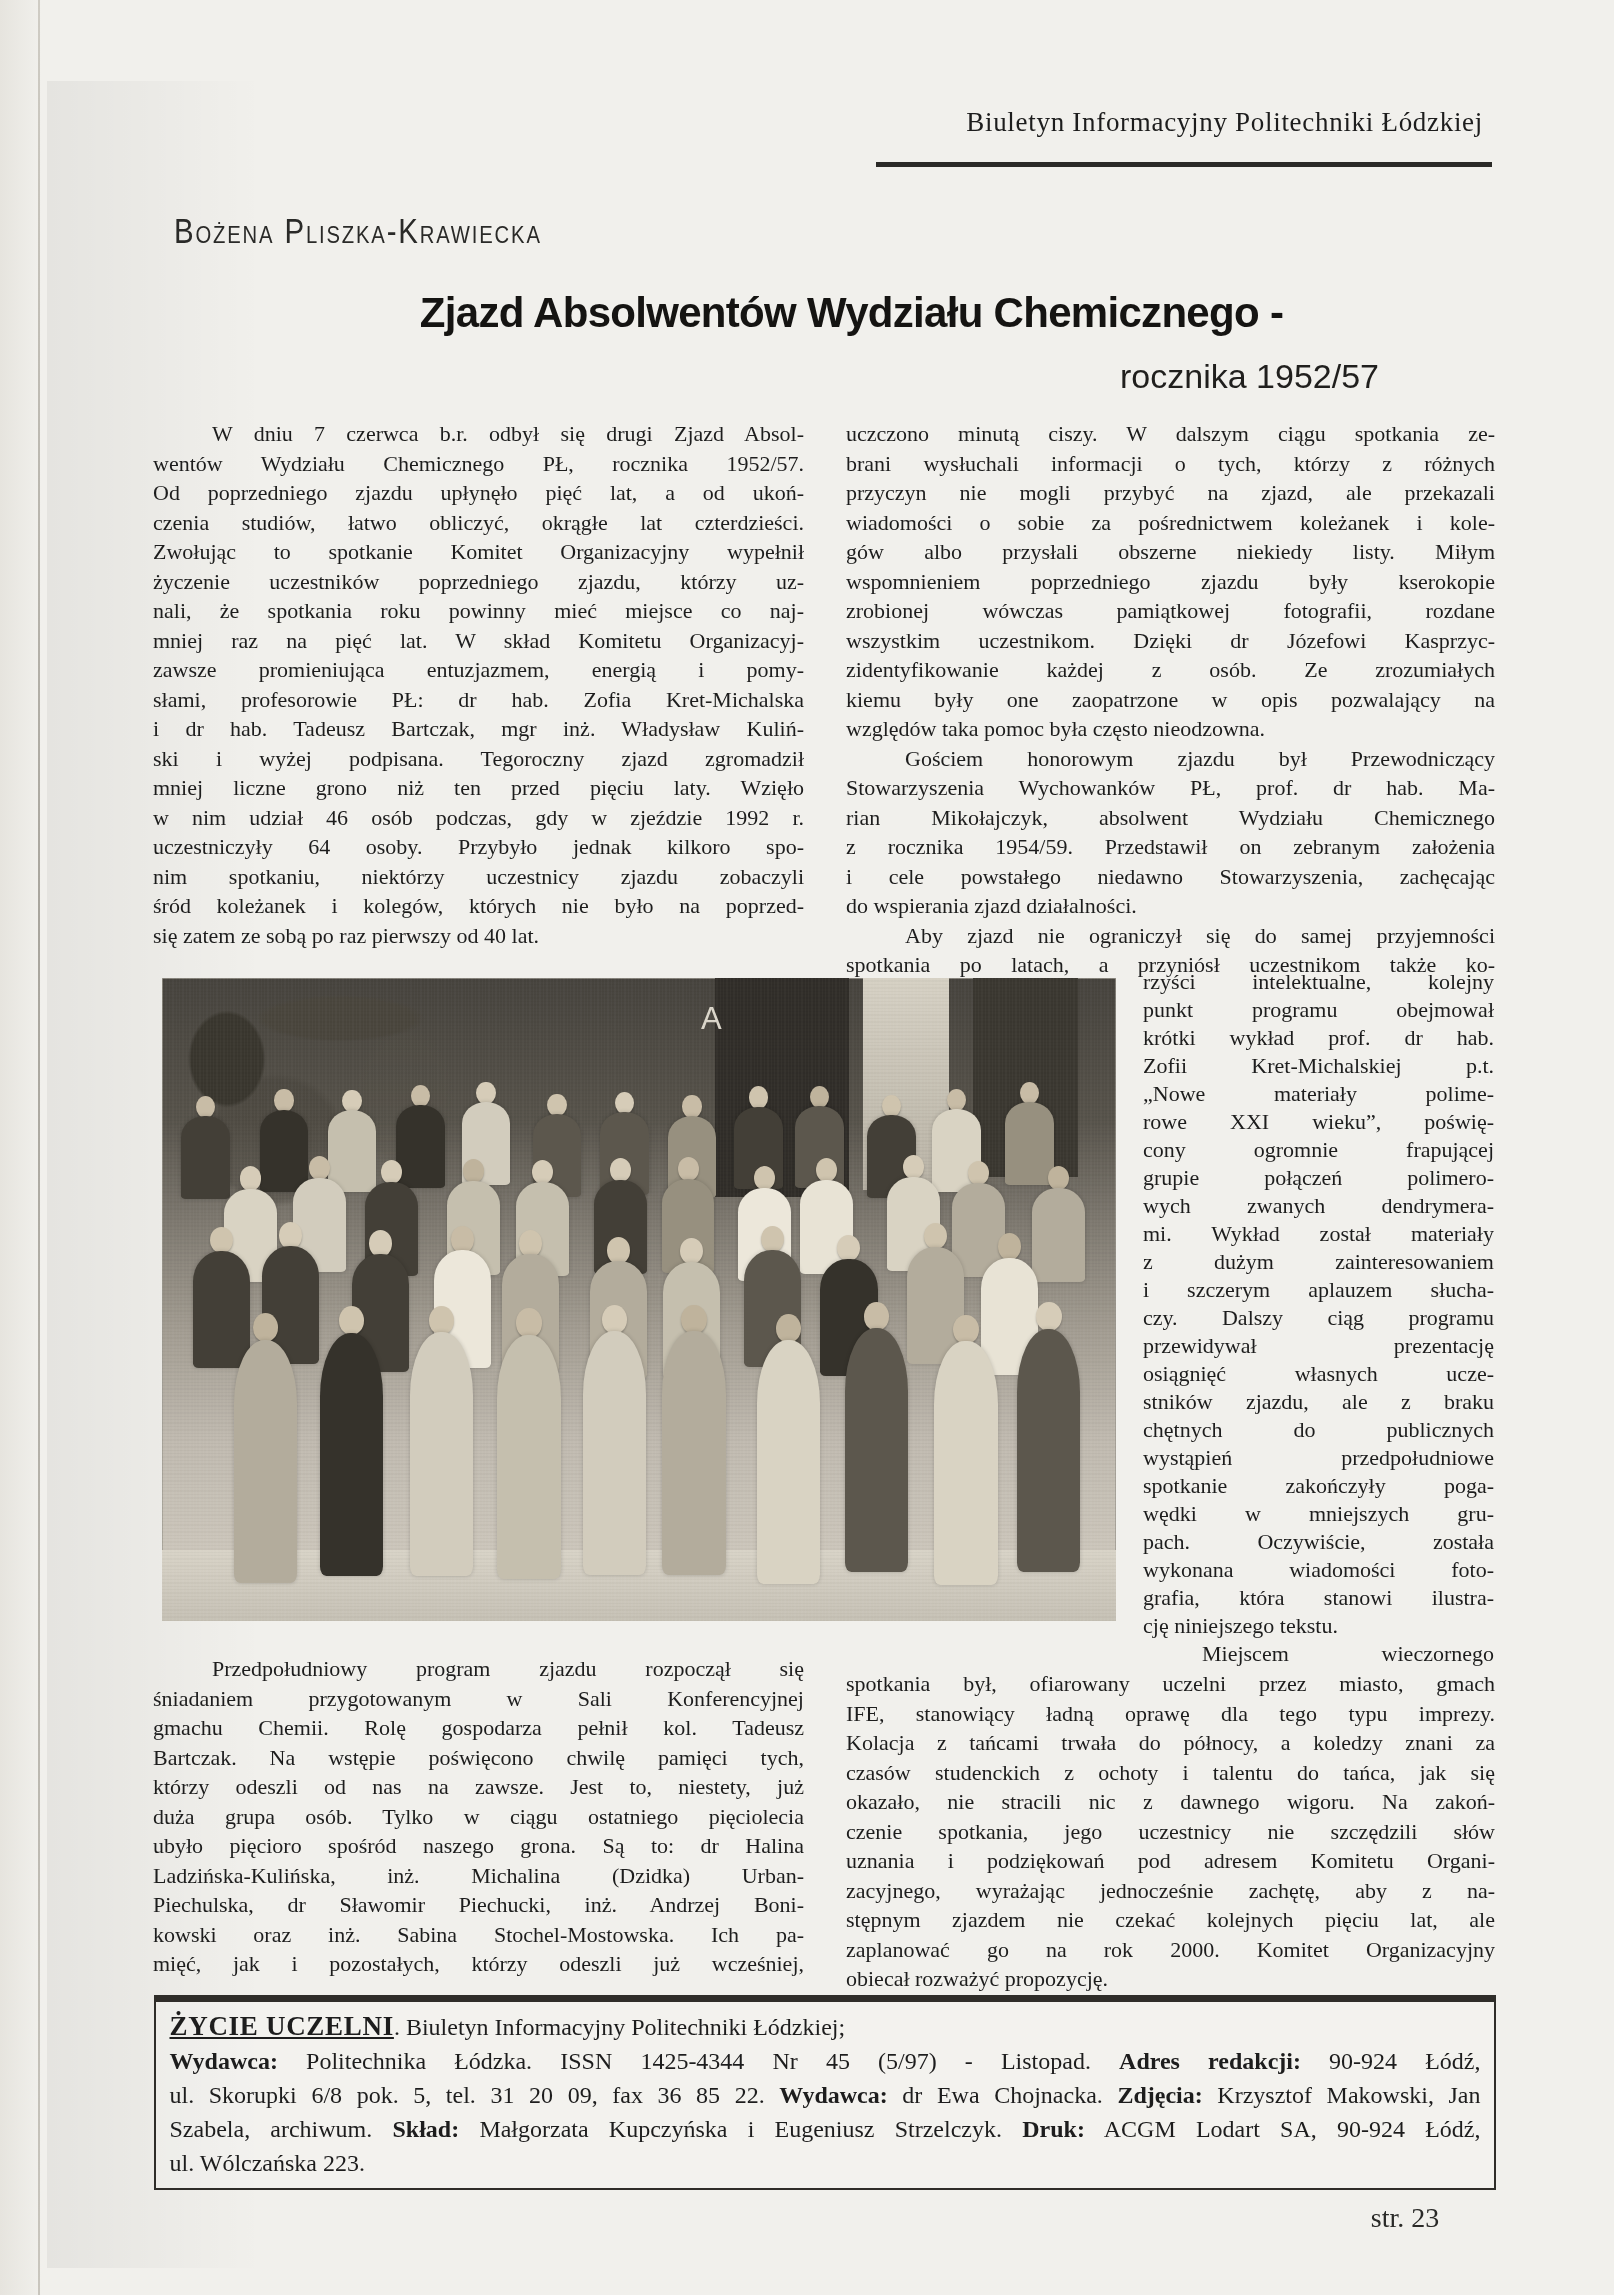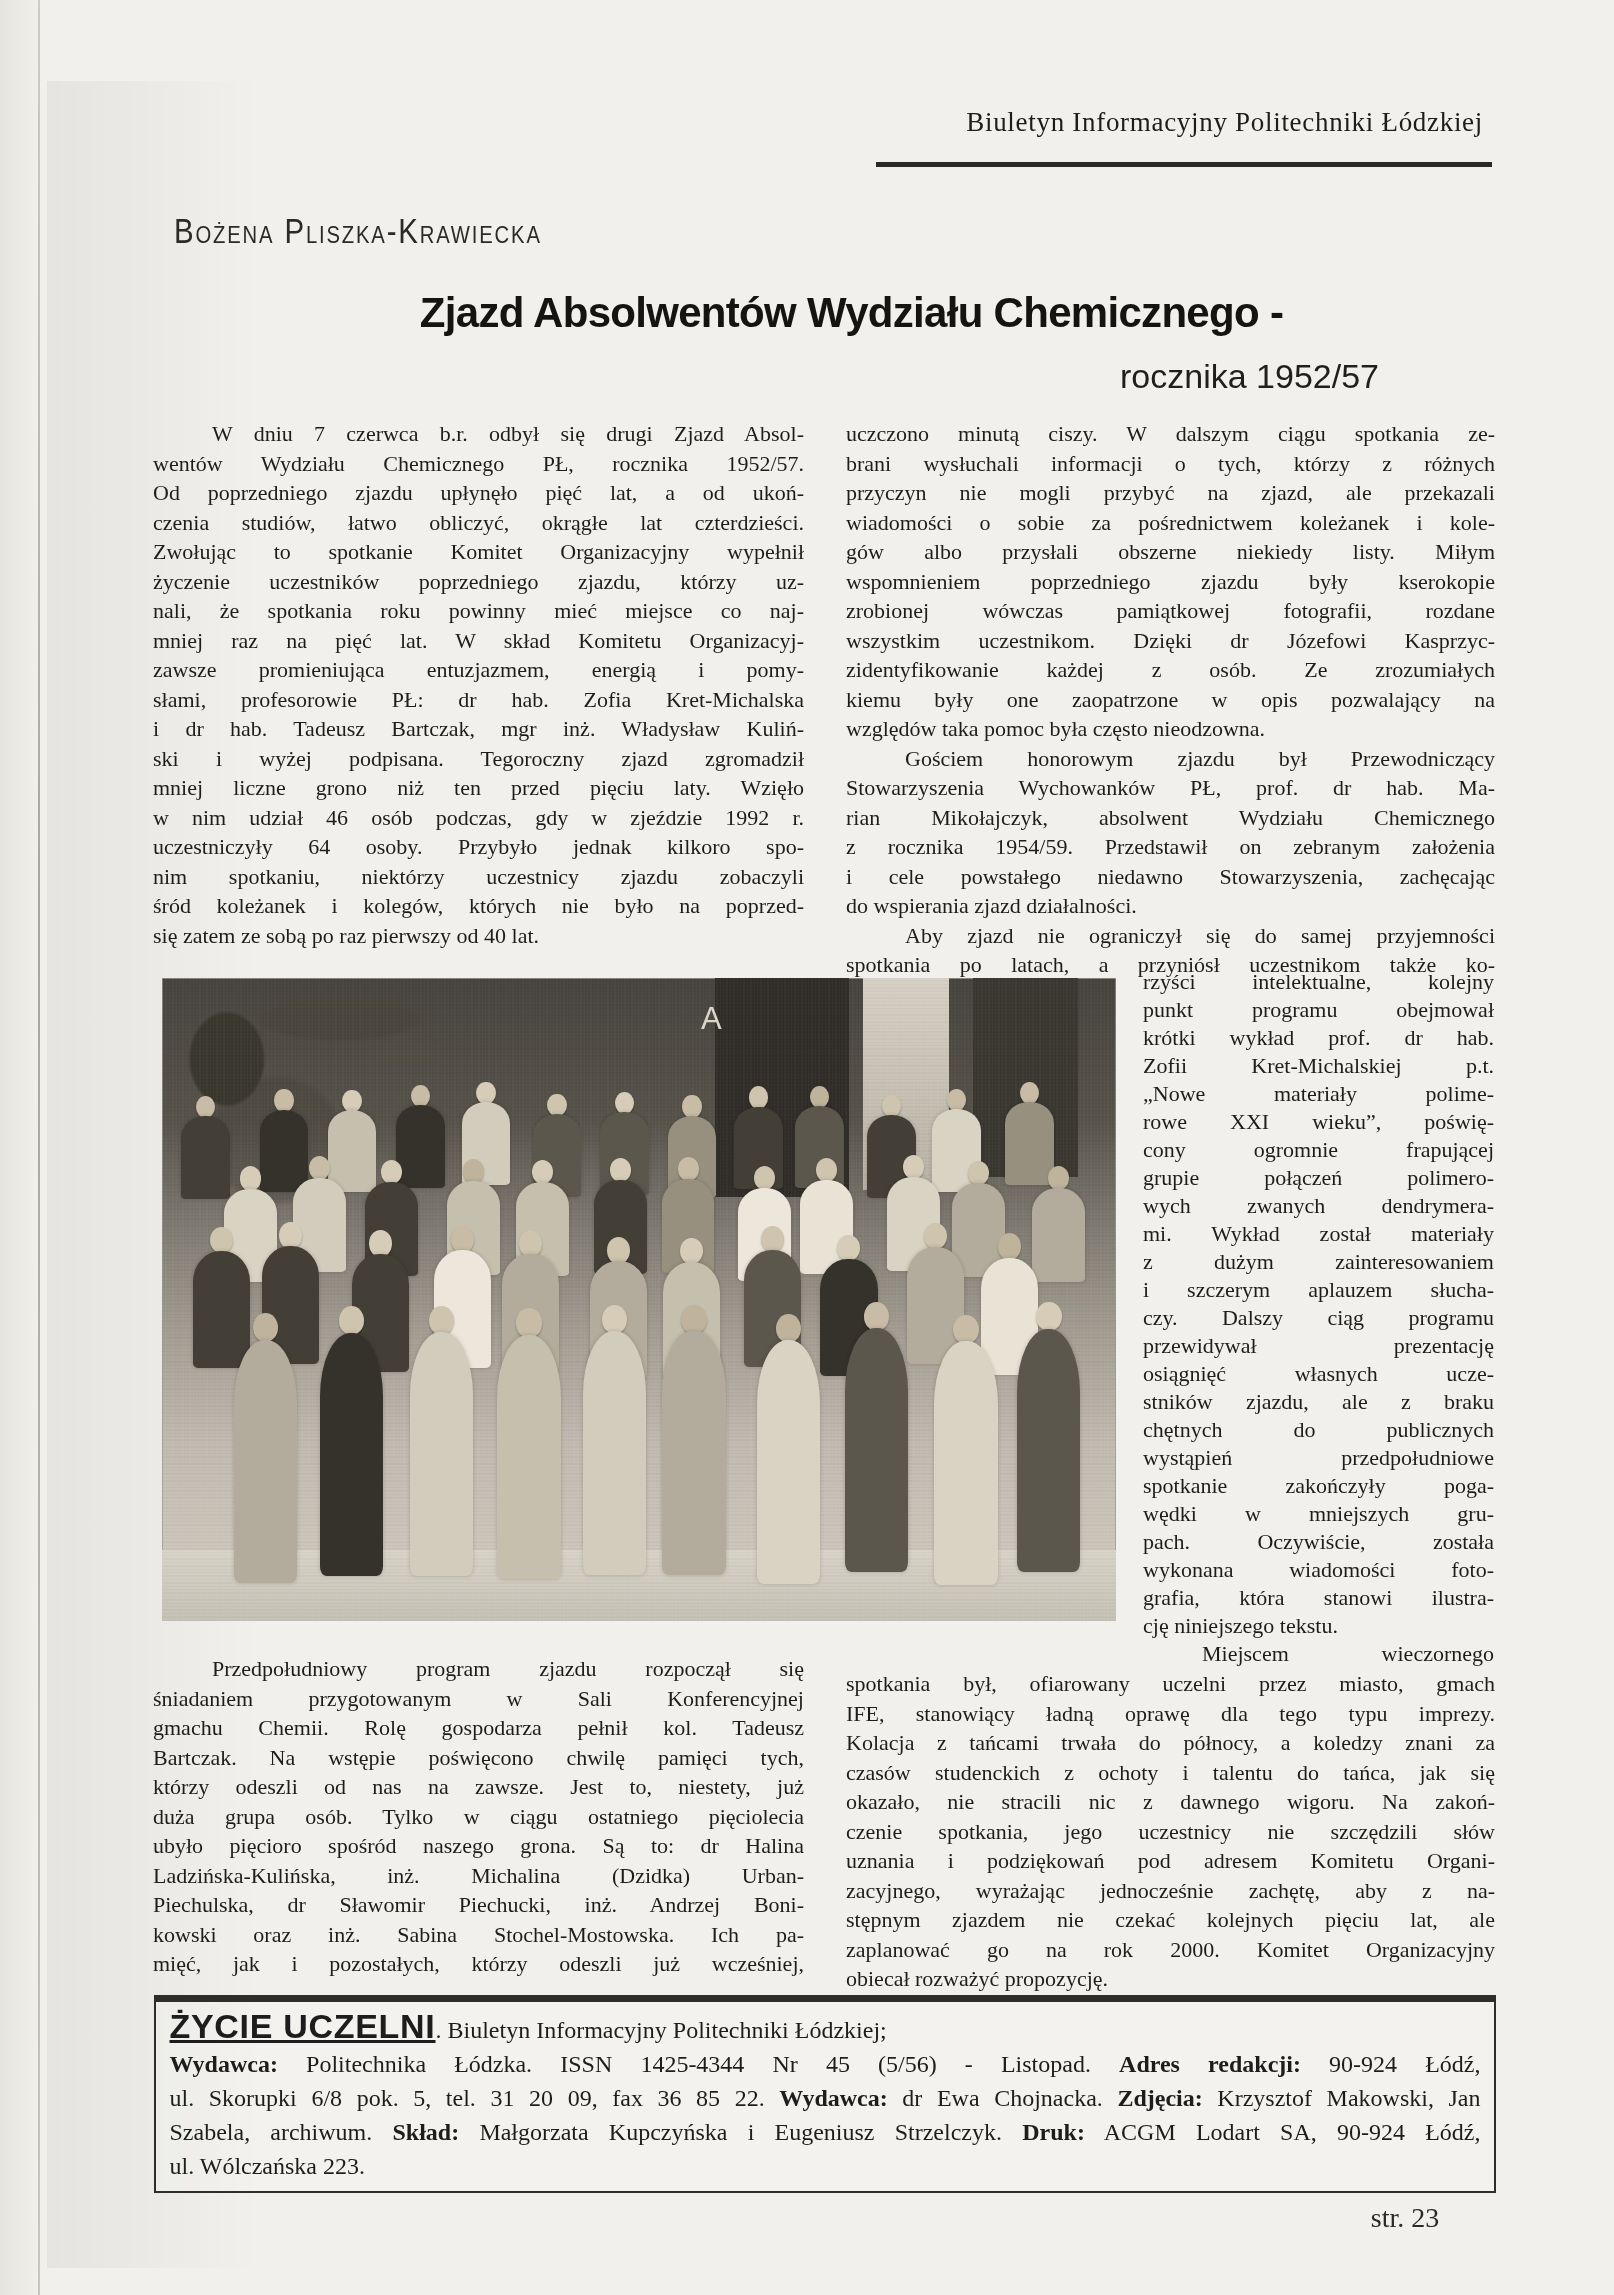--- a/index.html
+++ b/index.html
@@ -65,22 +65,22 @@
   .person .torso{width:100%;flex:1;margin-top:-4%;
     border-radius:48% 48% 10% 10% / 26% 26% 4% 4%;box-shadow:0 0 4px rgba(0,0,0,.18);}
 
   
   .imprint{position:absolute;left:154px;top:1995px;width:1311px;
     border:2.7px solid #2f2d29;border-top-width:7.4px;
     padding:6.8px 13.5px 8px 13.5px;font-size:24px;line-height:34px;background:rgba(255,255,255,.15);}
   .imprint .f-line{text-align:justify;text-align-last:justify;}
   .imprint .f-line.noj{text-align-last:left;}
   .imprint .b{font-weight:700;}
-  .imprint .logo{font-family:Liberation Sans, sans-serif;font-weight:700;letter-spacing:0.7px;
-    text-decoration:underline;font-size:34px;}
+  .imprint .logo{font-family:Liberation Serif, serif;font-weight:700;letter-spacing:0.7px;
+    text-decoration:underline;font-size:27px;}
 
   .page-number{position:absolute;left:1324px;width:162px;top:2202px;text-align:center;font-size:28px;color:#2a2a28;}
 </style>
 </head>
 <body>
 
 <div class="edge-shade"></div>
 <div class="crease"></div>
 <div class="paper-blotch"></div>
 
@@ -379,20 +379,20 @@
     <div class="line">czenie spotkania, jego uczestnicy nie szczędzili słów</div>
     <div class="line">uznania i podziękowań pod adresem Komitetu Organi-</div>
     <div class="line">zacyjnego, wyrażając jednocześnie zachętę, aby z na-</div>
     <div class="line">stępnym zjazdem nie czekać kolejnych pięciu lat, ale</div>
     <div class="line">zaplanować go na rok 2000. Komitet Organizacyjny</div>
     <div class="line end">obiecał rozważyć propozycję.</div>
   </div>
 
 <div class="imprint">
     <div class="f-line noj"><span class="b logo">ŻYCIE UCZELNI</span><span>. Biuletyn Informacyjny Politechniki Łódzkiej;</span></div>
-    <div class="f-line"><span class="b">Wydawca:</span><span> Politechnika Łódzka. ISSN 1425-4344 Nr 45 (5/56) - Listopad. </span><span class="b">Adres redakcji:</span><span> 90-924 Łódź,</span></div>
+    <div class="f-line"><span class="b">Wydawca:</span><span> Politechnika Łódzka. ISSN 1425-4344 Nr 45 (5/97) - Listopad. </span><span class="b">Adres redakcji:</span><span> 90-924 Łódź,</span></div>
     <div class="f-line"><span>ul. Skorupki 6/8 pok. 5, tel. 31 20 09, fax 36 85 22. </span><span class="b">Wydawca:</span><span> dr Ewa Chojnacka. </span><span class="b">Zdjęcia:</span><span> Krzysztof Makowski, Jan</span></div>
     <div class="f-line"><span>Szabela, archiwum. </span><span class="b">Skład:</span><span> Małgorzata Kupczyńska i Eugeniusz Strzelczyk. </span><span class="b">Druk:</span><span> ACGM Lodart SA, 90-924 Łódź,</span></div>
     <div class="f-line noj"><span>ul. Wólczańska 223.</span></div>
   </div>
 
 <div class="page-number">str. 23</div>
 
 
 </body></html>

